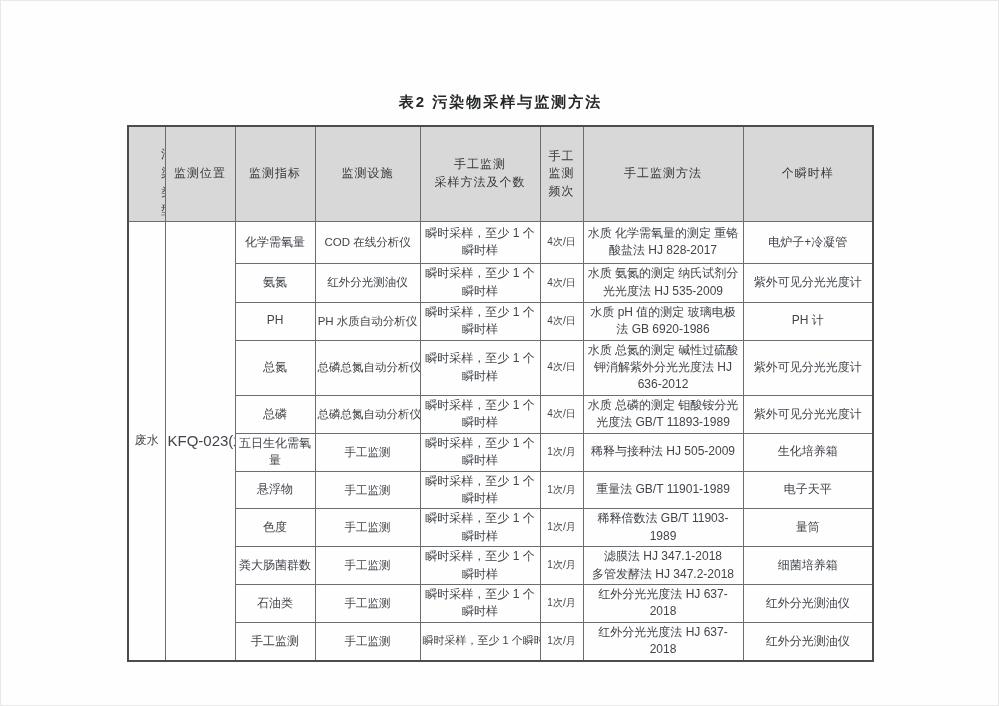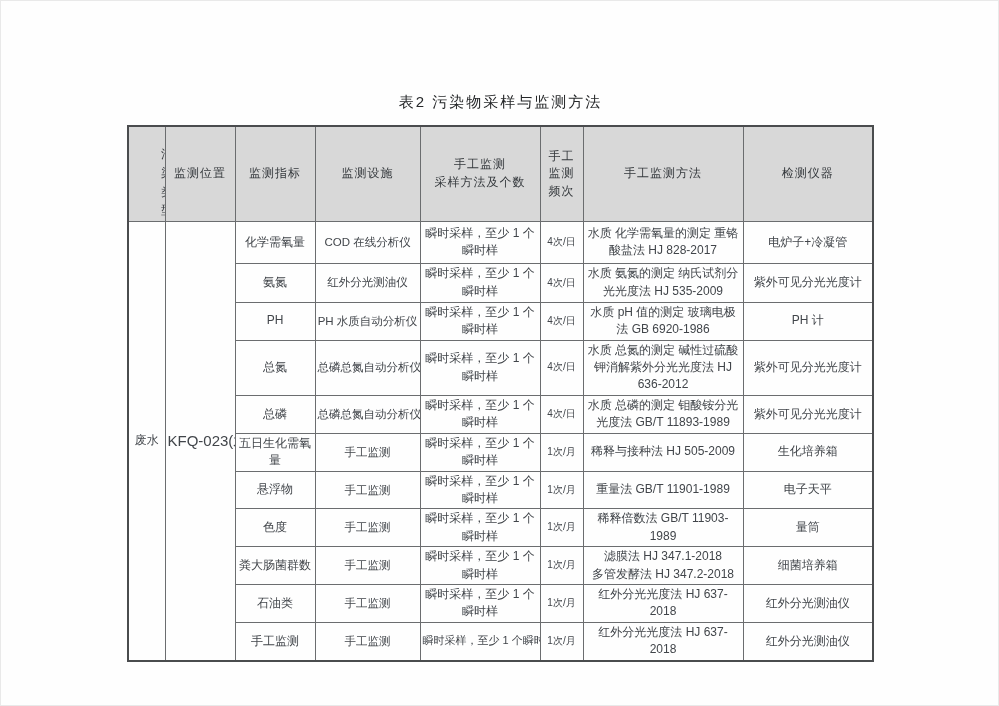--- a/index.html
+++ b/index.html
@@ -14,21 +14,21 @@
   .page{
     position:absolute;inset:0;
     background:#fefefe;
     box-shadow:inset 0 0 0 1px #e9e9e9;
   }
   .doc-title{
     position:absolute;
     top:93px;left:128px;width:745px;
     text-align:center;
     font-size:15px;
-    font-weight:normal;
+    font-weight:bold;
     letter-spacing:2px;
     color:#26282a;
   }
   table.monitor{
     position:absolute;
     left:127px;top:125px;
     width:747px;
     table-layout:fixed;
     border-collapse:collapse;
     font-size:12px;
@@ -113,21 +113,21 @@
         </th>
         <th>监测位置</th>
         <th>监测指标</th>
         <th>监测设施</th>
         <th>手工监测
 采样方法及个数</th>
         <th>手工
 监测
 频次</th>
         <th>手工监测方法</th>
-        <th>检测仪器</th>
+        <th>个瞬时样</th>
       </tr>
     </thead>
     <tbody>
         <tr>
           <td rowspan="11" class="cell-pollution-type">废水</td>
           <td rowspan="11" class="cell-location">KFQ-023(水)</td>
           <td class="cell-indicator">化学需氧量</td>
           <td class="cell-facility">COD 在线分析仪</td>
           <td class="cell-sampling">瞬时采样，至少 1 个瞬时样</td>
           <td class="cell-frequency">4次/日</td>

